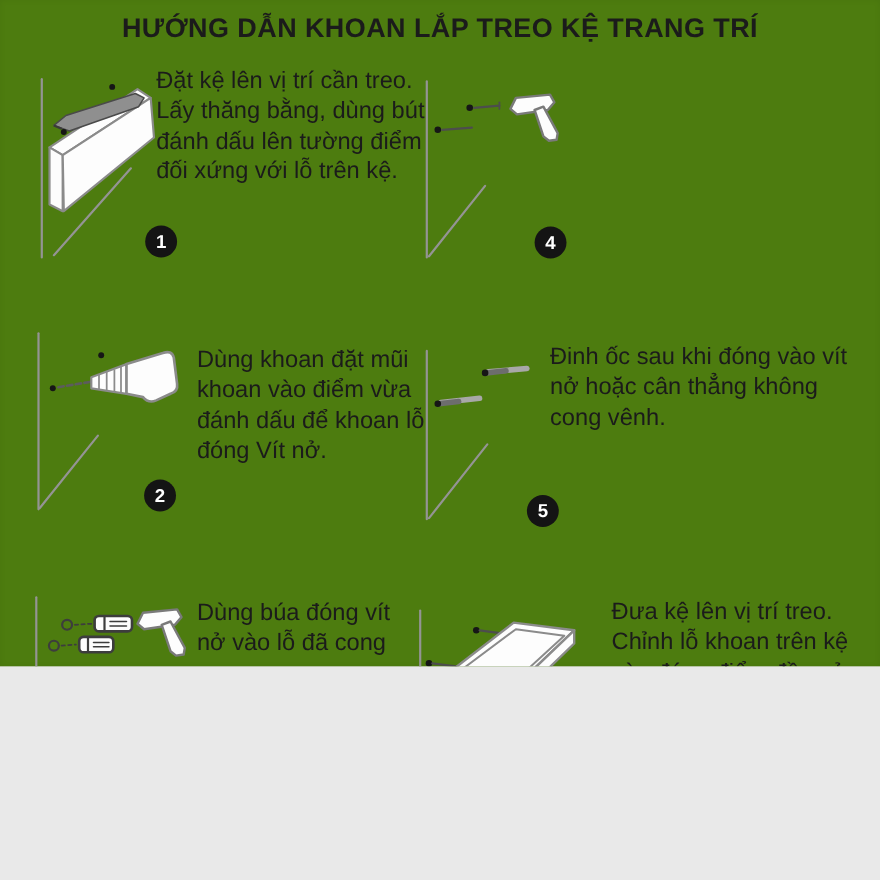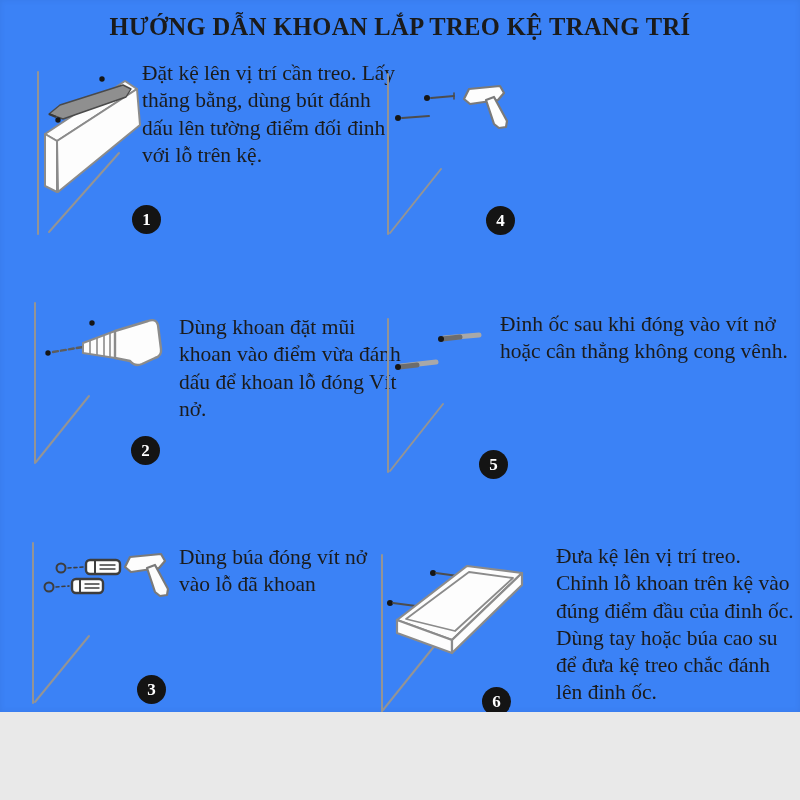--- a/index.html
+++ b/index.html
@@ -1,18 +1,18 @@
 <!DOCTYPE html>
 <html><head>
 <meta charset="utf-8">
 <style>
   html,body{margin:0;padding:0;background:#e9e9e9;}
   .canvas{
-    position:relative;width:800px;height:712px;background:#3b82f6;
-    font-family:Liberation Serif, serif;color:#1b1b1b;overflow:hidden;
+    position:relative;width:800px;height:606px;background:#4d7c0f;
+    font-family:Liberation Sans, sans-serif;color:#1b1b1b;overflow:hidden;
     box-shadow:inset 0 0 6px rgba(0,0,0,.06);
   }
   .title{
     position:absolute;top:13px;left:0;width:100%;text-align:center;
     font-size:24.5px;font-weight:bold;letter-spacing:.4px;margin:0;
   }
   .step-text{
     position:absolute;font-size:21.5px;line-height:1.27;margin:0;
   }
   .badge{
@@ -44,21 +44,21 @@
       <g>
         <polygon points="34,52 45,43 108,23 116,27 111,35 48,57" fill="#8f8f8f" stroke="#4a4a4a" stroke-width="1.4" stroke-linejoin="round"></polygon>
         <line x1="34" y1="52" x2="41" y2="55" stroke="#3a3a3a" stroke-width="2"></line>
       </g>
       <g fill="#161616">
         <circle cx="43" cy="58" r="2.7"></circle>
         <circle cx="87" cy="17" r="2.7"></circle>
       </g>
     </svg>
   </div>
-  <p class="step-text" style="left:142px;top:60px;width:262px">Đặt kệ lên vị trí cần treo. Lấy thăng bằng, dùng bút đánh dấu lên tường điểm đối đinh với lỗ trên kệ.</p>
+  <p class="step-text" style="left:142px;top:60px;width:262px">Đặt kệ lên vị trí cần treo. Lấy thăng bằng, dùng bút đánh dấu lên tường điểm đối xứng với lỗ trên kệ.</p>
   <div class="badge" style="left:132px;top:205px">1</div>
 
   <div class="illus" style="left:380px;top:62px">
     <svg width="140" height="182" viewBox="0 0 140 182">
       <g stroke="#949494" stroke-width="2" stroke-linecap="round">
         <line x1="8" y1="12" x2="8" y2="172"></line>
         <line x1="10" y1="171" x2="61" y2="107"></line>
       </g>
       <g stroke="#4d4d4d" stroke-width="2" stroke-linecap="round">
         <circle cx="47" cy="36" r="3" fill="#161616" stroke="none"></circle>
@@ -145,21 +145,21 @@
         <line x1="65" y1="52" x2="65" y2="64"></line>
         <line x1="70" y1="56" x2="84" y2="56" stroke-width="1.4"></line>
         <line x1="70" y1="60" x2="84" y2="60" stroke-width="1.4"></line>
       </g>
       <g transform="translate(108,24)" fill="#fdfdfd" stroke="#7a7a7a" stroke-width="2.2" stroke-linejoin="round">
         <polygon points="2,15 7,5 38,2 42,9 36,16 8,20"></polygon>
         <polygon points="24,16 32,13 45,37 44,43 37,44 32,40"></polygon>
       </g>
     </svg>
   </div>
-  <p class="step-text" style="left:179px;top:544px;width:198px">Dùng búa đóng vít nở vào lỗ đã khoan</p>
+  <p class="step-text" style="left:179px;top:544px;width:198px">Dùng búa đóng vít nở vào lỗ đã cong</p>
   <div class="badge" style="left:137px;top:675px">3</div>
 
   <div class="illus" style="left:370px;top:540px">
     <svg width="180" height="190" viewBox="0 0 180 190">
       <g stroke="#949494" stroke-width="2" stroke-linecap="round">
         <line x1="12" y1="15" x2="12" y2="172"></line>
         <line x1="13" y1="170" x2="66" y2="104"></line>
       </g>
       <g stroke="#4d4d4d" stroke-width="2" stroke-linecap="round">
         <circle cx="63" cy="33" r="3" fill="#161616" stroke="none"></circle>

